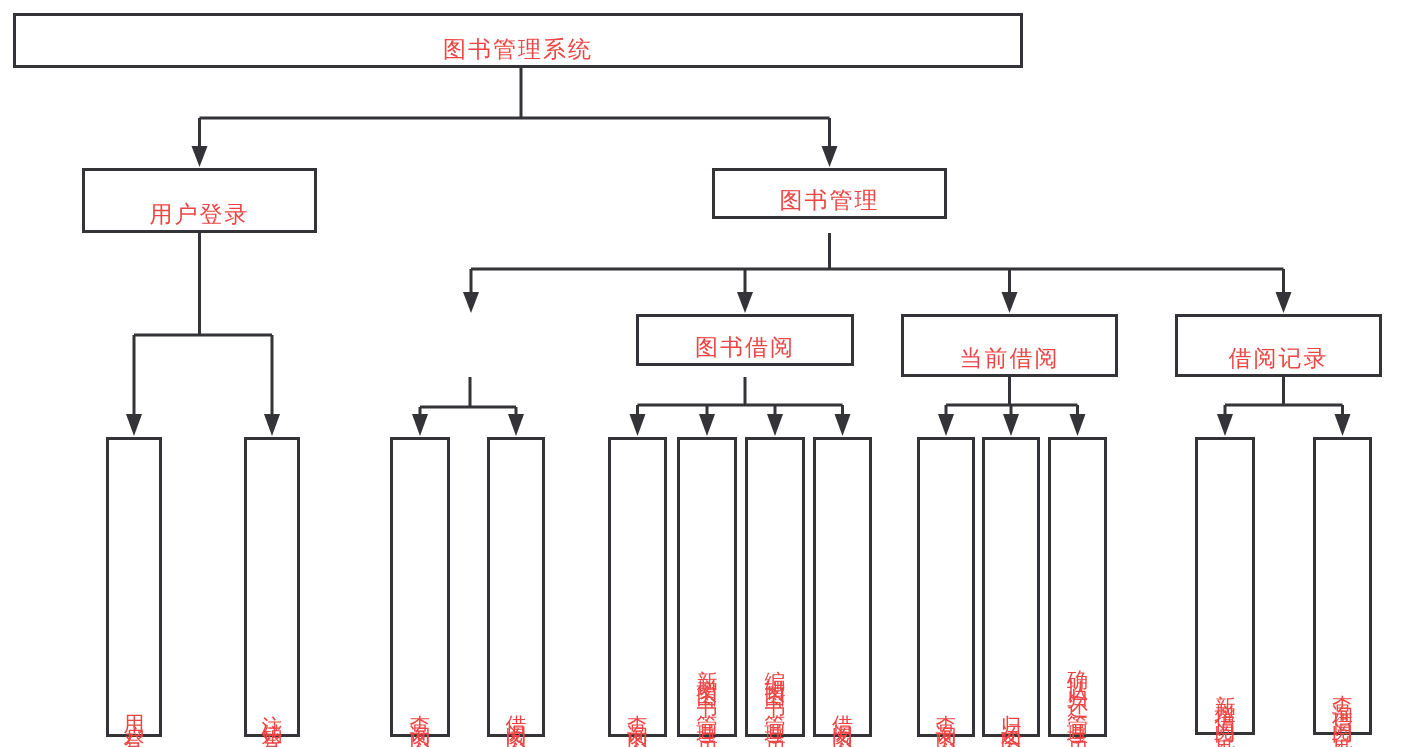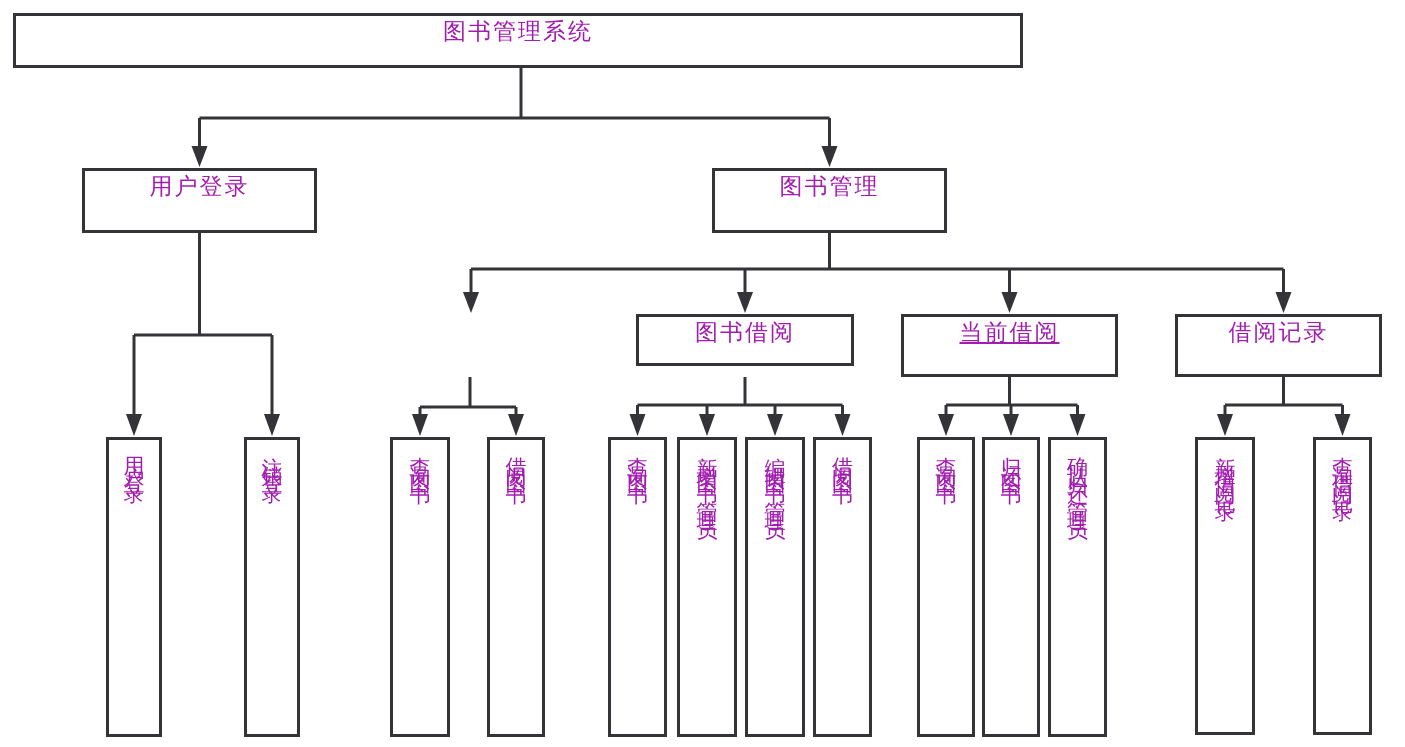--- a/index.html
+++ b/index.html
@@ -20,23 +20,23 @@
     left: 0; top: 0;
     width: 1405px; height: 747px;
     pointer-events: none;
   }
   .node {
     position: absolute;
     box-sizing: border-box;
     border: 3px solid #333338;
     background: #ffffff;
     display: flex;
-    align-items: flex-start;
+    align-items: flex-end;
     justify-content: center;
-    color: #a21caf;
+    color: #ef4444;
   }
   .node .lbl { white-space: nowrap; }
   .h-node { font-size: 23px; letter-spacing: 2px; }
   .v-node {
     font-size: 21px;
   }
   .v-node .lbl {
     writing-mode: vertical-rl;
     text-orientation: mixed;
     letter-spacing: 9px;
@@ -137,28 +137,28 @@
     </g>
   </svg>
 
   <div class="node h-node" style="left:13px; top:13px; width:1010px; height:55px;">
     <span class="lbl">图书管理系统</span>
   </div>
 
   <div class="node h-node" style="left:82px; top:168px; width:235px; height:65px;">
     <span class="lbl">用户登录</span>
   </div>
-  <div class="node h-node" style="left:712px; top:168px; width:235px; height:65px;">
+  <div class="node h-node" style="left:712px; top:168px; width:235px; height:51px;">
     <span class="lbl">图书管理</span>
   </div>
 
   <div class="node h-node" style="left:636px; top:314px; width:218px; height:52px;">
     <span class="lbl">图书借阅</span>
   </div>
-  <div class="node h-node" style="left:901px; top:314px; width:217px; height:63px;text-decoration:underline;">
+  <div class="node h-node" style="left:901px; top:314px; width:217px; height:63px;">
     <span class="lbl">当前借阅</span>
   </div>
   <div class="node h-node" style="left:1175px; top:314px; width:207px; height:63px;">
     <span class="lbl">借阅记录</span>
   </div>
 
   <div class="node v-node" style="left:106px; top:437px; width:56px; height:300px;">
     <span class="lbl">用户登录</span>
   </div>
   <div class="node v-node" style="left:244px; top:437px; width:56px; height:300px;">

